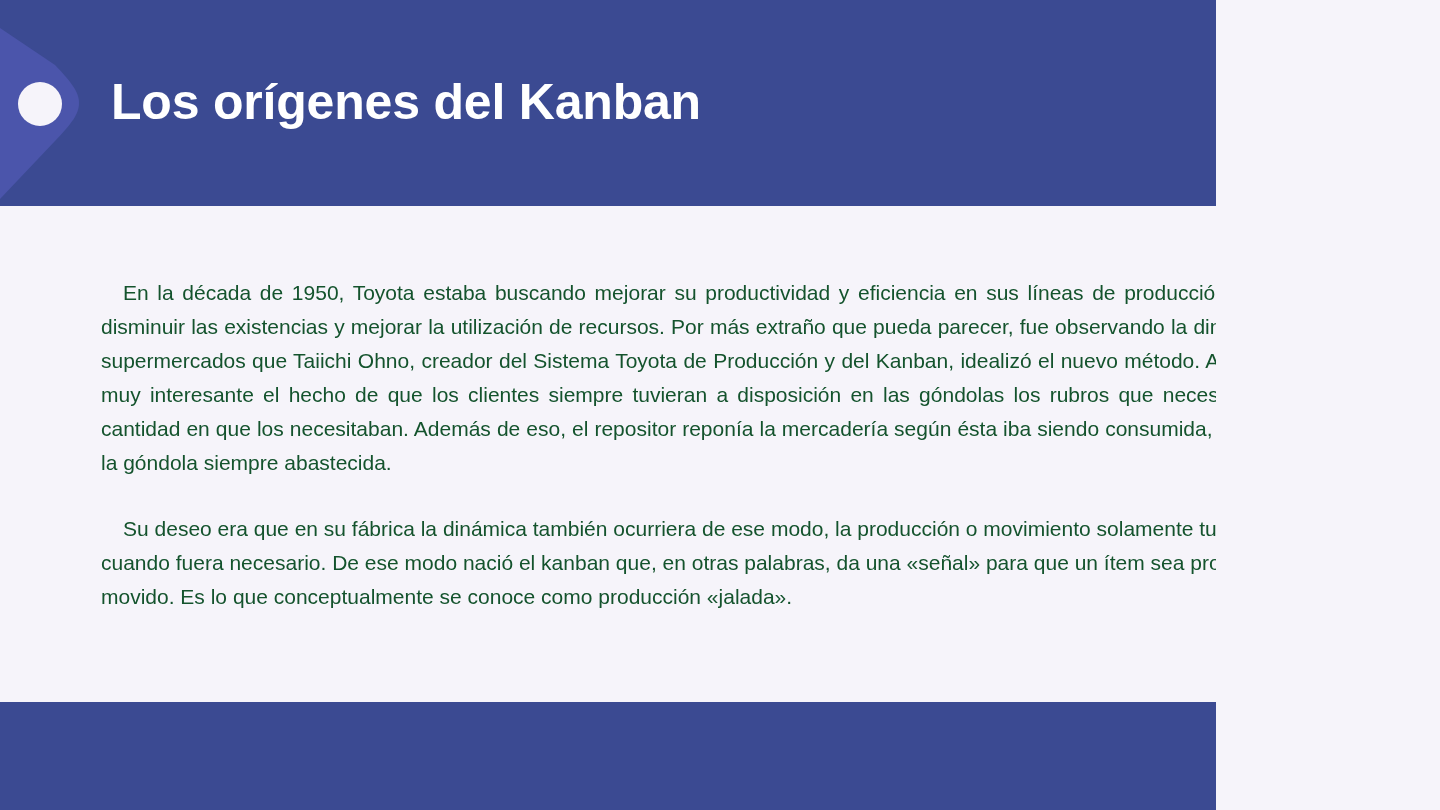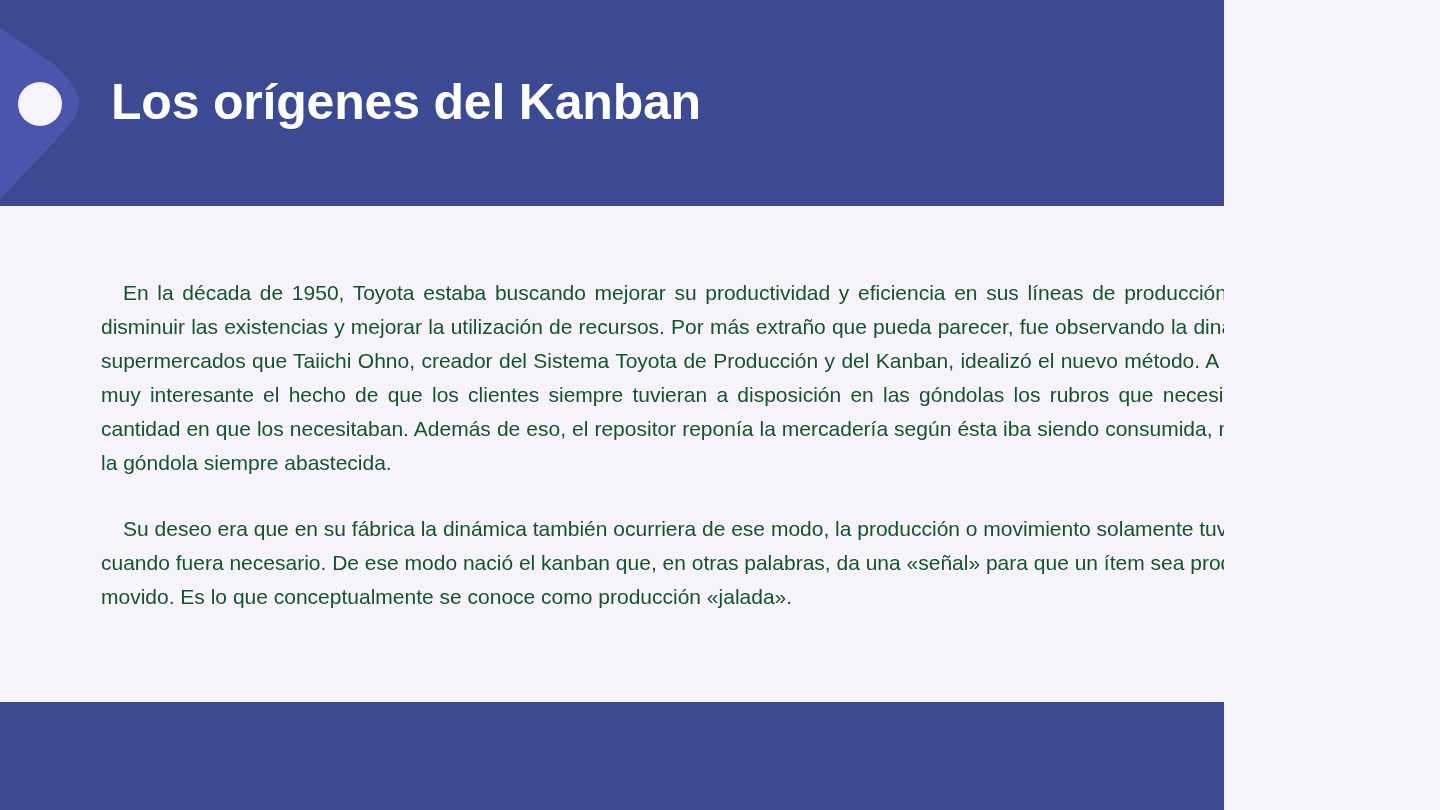--- a/index.html
+++ b/index.html
@@ -13,21 +13,20 @@
     background: #f6f4fa;
     font-family: "Liberation Sans", sans-serif;
   }
 
   .slide {
     position: relative;
     width: 1216px;
     height: 810px;
     background: #f6f4fa;
     overflow: hidden;
-    padding-left: 8px;
   }
 
   
   .header-band {
     position: absolute;
     left: 0;
     top: 0;
     width: 1440px;
     height: 206px;
     background: #3b4a92;

